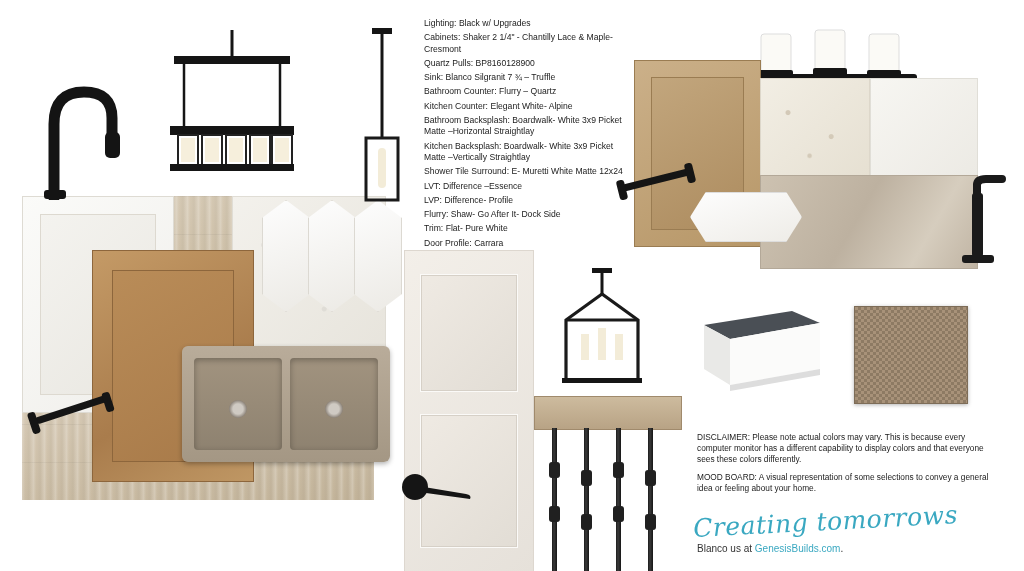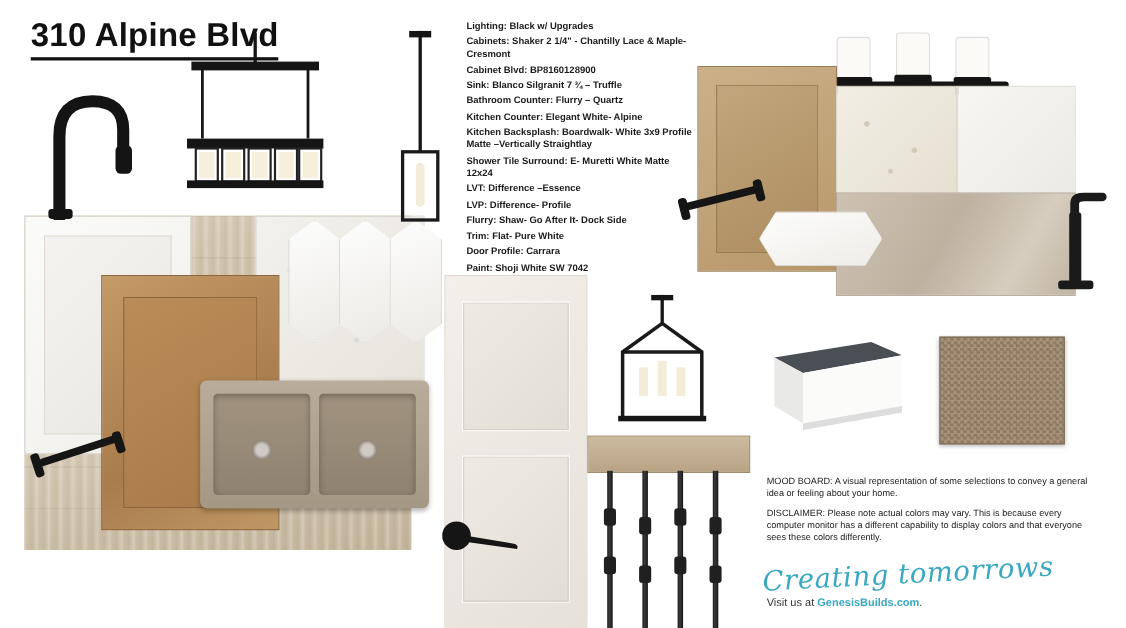--- a/index.html
+++ b/index.html
@@ -17,21 +17,21 @@
     position:absolute;left:28px;top:16px;
     font-size:30px;font-weight:bold;color:#111;
     border-bottom:3px solid #111;
     padding-bottom:2px;
     letter-spacing:.2px;
   }
 
   
   #spec-list{
     position:absolute;left:424px;top:18px;width:206px;
-    font-size:8.6px;line-height:11.3px;color:#1b1b1b;font-weight:bold;
+    font-size:8.6px;line-height:11.3px;color:#1b1b1b;
   }
   #spec-list div{margin-bottom:3.0px;}
 
   
   #notes{
     position:absolute;left:697px;top:432px;width:300px;
     font-size:8.3px;line-height:11px;color:#1b1b1b;
   }
   #notes .blk{margin-bottom:7px;}
 
@@ -43,21 +43,21 @@
     font-size:25px;
     color:#3aa8c1;
     letter-spacing:.5px;
     transform:rotate(-3deg);
     transform-origin:left bottom;
   }
   #logo-visit{
     position:absolute;left:697px;top:543px;
     font-size:10px;color:#333;
   }
-  #logo-visit b{color:#3aa8c1;font-weight:bold;}
+  #logo-visit b{color:#3aa8c1;font-weight:normal;}
 
   
   .sw{position:absolute;}
 
   
   #wood-plank{
     left:22px;top:196px;width:352px;height:304px;
     background:
       repeating-linear-gradient(180deg,
         rgba(0,0,0,.045) 0px, rgba(0,0,0,.045) 1px, rgba(0,0,0,0) 1px, rgba(0,0,0,0) 38px),
@@ -211,21 +211,20 @@
     border-radius:3px;left:-3px;
   }
   
   .handrail{position:absolute;background:#151515;border-radius:3px;}
 </style>
 </head>
 <body>
 
 <div class="board">
 
-  <div id="title">310 Alpine Blvd</div>
 
   <div class="sw" id="wood-plank"></div>
 
   <div class="sw" id="quartz-left"></div>
 
   <div class="picket" style="left:262px;top:200px;"></div>
   <div class="picket" style="left:308px;top:200px;"></div>
   <div class="picket" style="left:354px;top:200px;"></div>
 
   <div class="sw" id="white-door">
@@ -281,25 +280,26 @@
   <svg class="sw" id="pendant" viewBox="0 0 44 175">
     <line x1="22" y1="0" x2="22" y2="110" stroke="#151515" stroke-width="3"></line>
     <rect x="12" y="0" width="20" height="6" fill="#151515"></rect>
     <rect x="6" y="110" width="32" height="62" fill="none" stroke="#1a1a1a" stroke-width="3"></rect>
     <rect x="18" y="120" width="8" height="40" rx="4" fill="#f3ecd8"></rect>
   </svg>
 
   <div id="spec-list">
     <div>Lighting: Black w/ Upgrades</div>
     <div>Cabinets: Shaker 2 1/4"  - Chantilly Lace &amp; Maple- Cresmont</div>
-    <div>Cabinet Blvd: BP8160128900</div>
+    <div>Quartz Pulls: BP8160128900</div>
     <div>Sink: Blanco Silgranit 7 ¾ – Truffle</div>
     <div>Bathroom Counter: Flurry – Quartz</div>
     <div>Kitchen Counter: Elegant White- Alpine</div>
-    <div>Kitchen Backsplash: Boardwalk- White 3x9 Profile Matte –Vertically Straightlay</div>
+    <div>Bathroom Backsplash: Boardwalk- White 3x9 Picket Matte –Horizontal Straightlay</div>
+    <div>Kitchen Backsplash: Boardwalk- White 3x9 Picket Matte –Vertically Straightlay</div>
     <div>Shower Tile Surround: E- Muretti White Matte 12x24</div>
     <div>LVT: Difference –Essence</div>
     <div>LVP: Difference- Profile</div>
     <div>Flurry: Shaw- Go After It- Dock Side</div>
     <div>Trim: Flat- Pure White</div>
     <div>Door Profile: Carrara</div>
     <div>Paint: Shoji White SW 7042</div>
   </div>
 
   <div class="sw" id="interior-door">
@@ -381,22 +381,22 @@
   <svg class="sw" id="edge-profile" viewBox="0 0 124 96">
     <path d="M4 20 L92 6 L120 18 L30 34 Z" fill="#4a4f55"></path>
     <path d="M4 20 L30 34 L30 80 L4 64 Z" fill="#e9e9e7"></path>
     <path d="M30 34 L120 18 L120 64 L30 80 Z" fill="#fbfbfa"></path>
     <path d="M30 80 L120 64 L120 70 L30 86 Z" fill="#ddd"></path>
   </svg>
 
   <div class="sw" id="carpet"></div>
 
   <div id="notes">
+    <div class="blk">DISCLAIMER:  Please note actual colors may vary. This is because every computer monitor has a different capability to display colors and that everyone sees these colors differently.</div>
     <div class="blk">MOOD BOARD:  A visual representation of some selections to convey a general idea or feeling about your home.</div>
-    <div class="blk">DISCLAIMER:  Please note actual colors may vary. This is because every computer monitor has a different capability to display colors and that everyone sees these colors differently.</div>
   </div>
 
   <div id="logo-script">Creating tomorrows</div>
   <div id="logo-visit">
-    <span>Visit us at </span><b>GenesisBuilds.com</b><span>.</span>
+    <span>Blanco us at </span><b>GenesisBuilds.com</b><span>.</span>
   </div>
 
 </div>
 
 </body></html>

